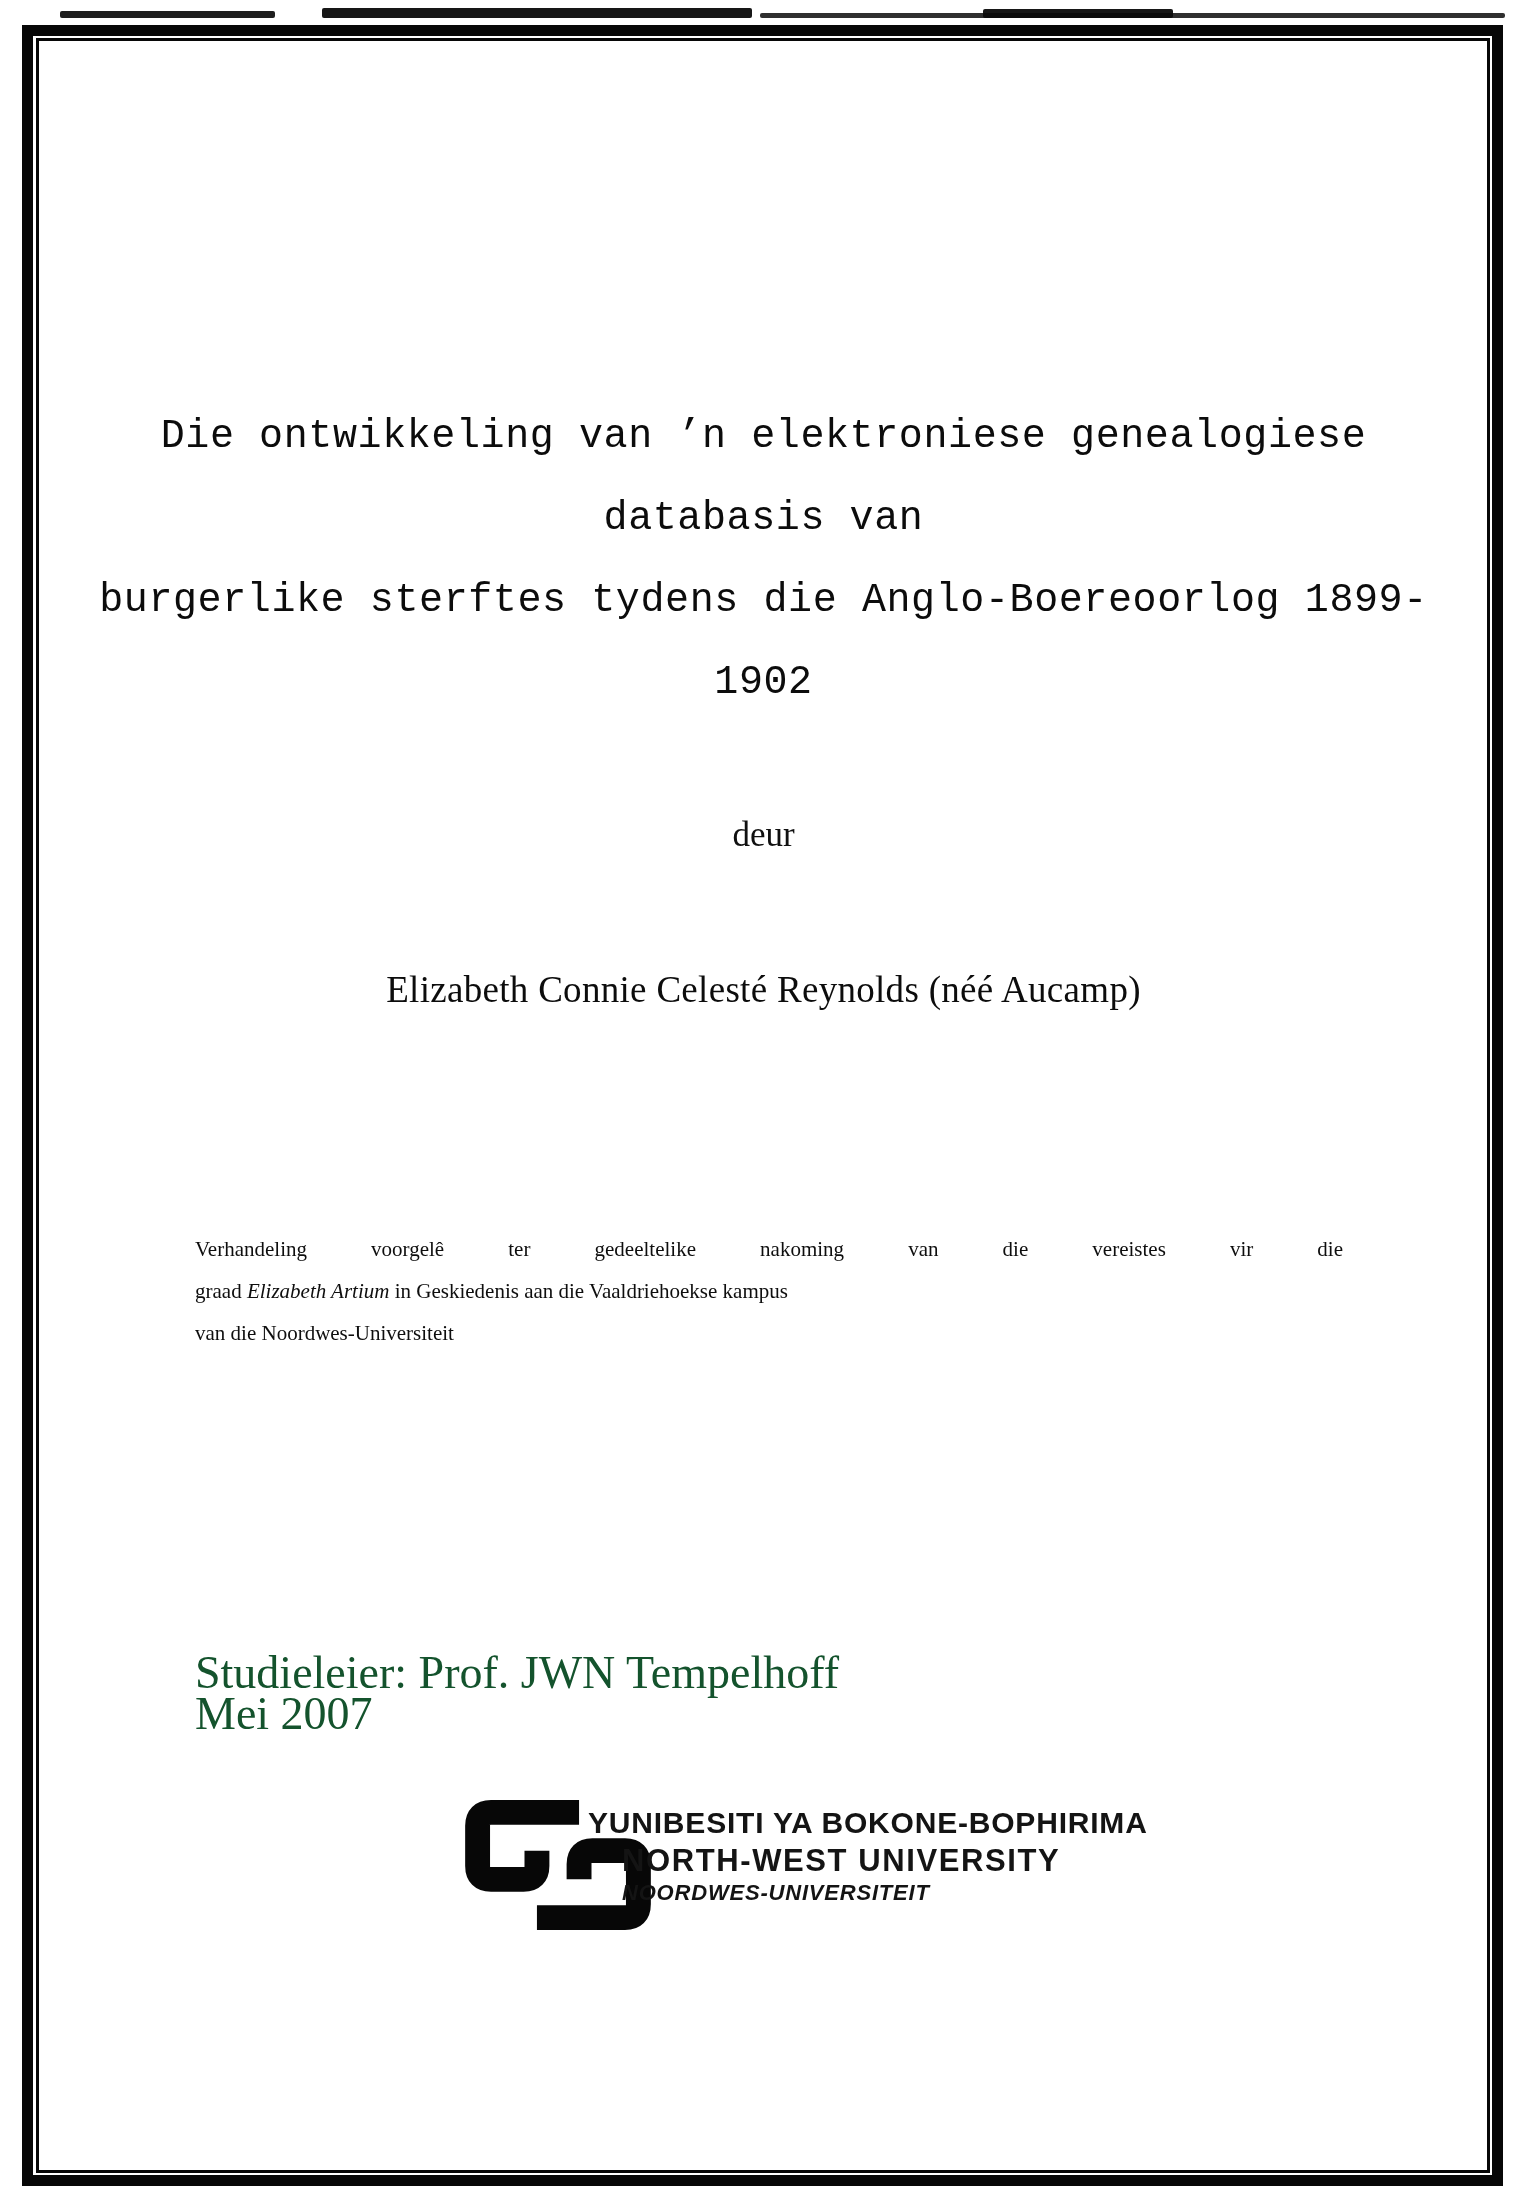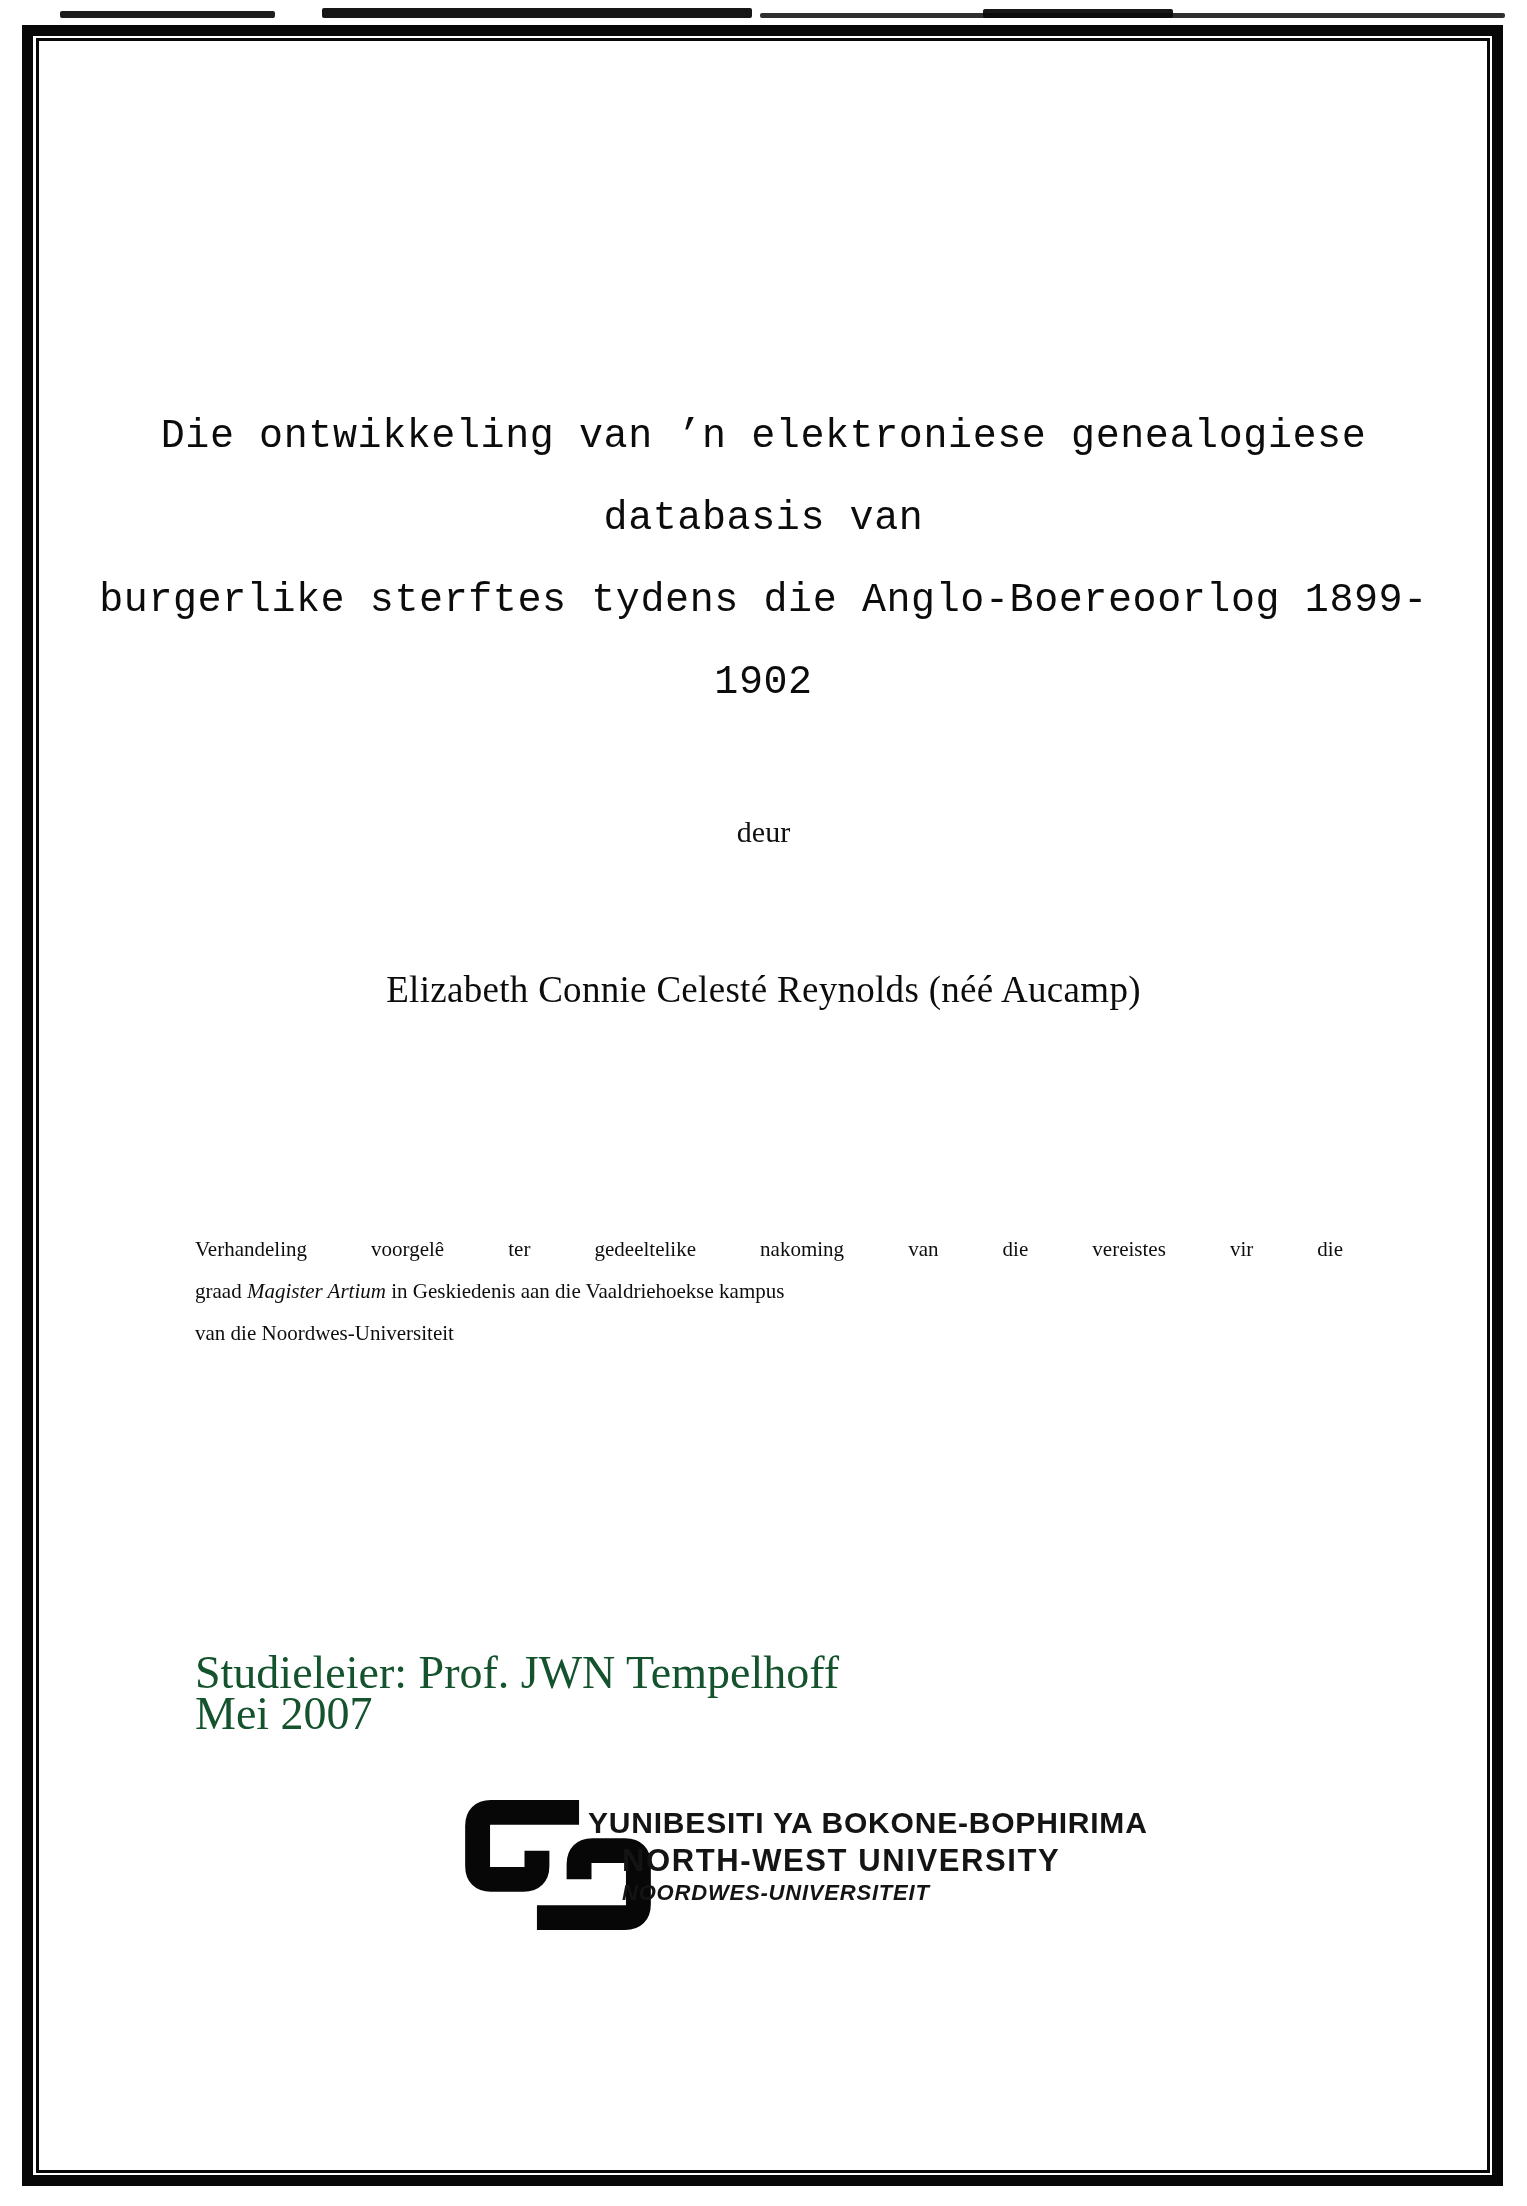--- a/index.html
+++ b/index.html
@@ -41,21 +41,21 @@
     font-size: 40px;
     line-height: 82px;
     letter-spacing: 0.6px;
     color: #0c0c0c;
     font-family: Liberation Mono, monospace;
   }
   .byline {
     position: absolute;
     left: 0; right: 0; top: 815px;
     text-align: center;
-    font-size: 30px;
+    font-size: 35px;
     color: #101010;
   }
   .author {
     position: absolute;
     left: 0; right: 0; top: 968px;
     text-align: center;
     font-size: 37px;
     letter-spacing: 0.3px;
     color: #0c0c0c;
   }
@@ -109,21 +109,21 @@
     <div>Die ontwikkeling van ’n elektroniese genealogiese databasis van</div>
     <div>burgerlike sterftes tydens die Anglo-Boereoorlog 1899-1902</div>
   </div>
 
   <div class="byline">deur</div>
 
   <div class="author">Elizabeth Connie Celesté Reynolds (néé Aucamp)</div>
 
   <div class="submission">
     <div class="just">Verhandeling voorgelê ter gedeeltelike nakoming van die vereistes vir die</div>
-    <div><span>graad </span><span class="ital">Magister Artium</span><span> in Geskiedenis aan die Vaaldriehoekse kampus</span></div>
+    <div><span>graad </span><span class="ital">Elizabeth Artium</span><span> in Geskiedenis aan die Vaaldriehoekse kampus</span></div>
     <div>van die Noordwes-Universiteit</div>
   </div>
 
   <div class="supervisor-block">
     <div>Studieleier: Prof. JWN Tempelhoff</div>
     <div>Mei 2007</div>
   </div>
 
   <div class="logo-block">
     <svg class="logo-mark" width="192" height="134" viewBox="0 0 200 140" aria-hidden="true">

